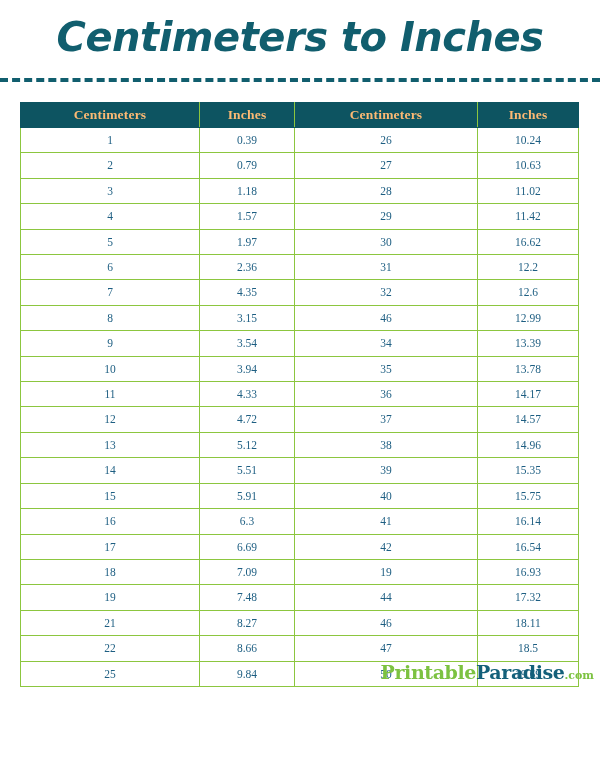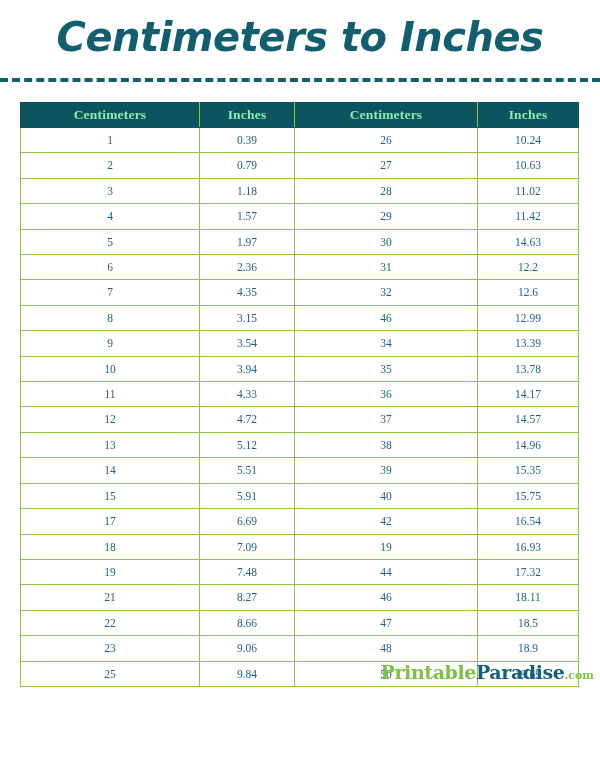--- a/index.html
+++ b/index.html
@@ -64,21 +64,21 @@
     line-height: 24.4px;
     font-size: 11.5px;
     color: #1d5e82;
     font-family: "Liberation Serif", "DejaVu Serif", serif;
     overflow: hidden;
   }
   table.conv thead th {
     background: #0d5461;
     border: 1px solid #0d5461;
     border-right: 1px solid #8cc63f;
-    color: #86efac;
+    color: #fdba74;
     font-weight: bold;
     font-size: 13.5px;
     height: 24px;
     line-height: 24px;
     letter-spacing: 0.2px;
   }
   table.conv thead th:last-child {
     border-right: 1px solid #0d5461;
   }
   col.c-cm1 { width: 179px; }
@@ -158,21 +158,21 @@
           <tr>
             <td>4</td>
             <td>1.57</td>
             <td>29</td>
             <td>11.42</td>
           </tr>
           <tr>
             <td>5</td>
             <td>1.97</td>
             <td>30</td>
-            <td>14.63</td>
+            <td>16.62</td>
           </tr>
           <tr>
             <td>6</td>
             <td>2.36</td>
             <td>31</td>
             <td>12.2</td>
           </tr>
           <tr>
             <td>7</td>
             <td>4.35</td>
@@ -221,20 +221,26 @@
             <td>39</td>
             <td>15.35</td>
           </tr>
           <tr>
             <td>15</td>
             <td>5.91</td>
             <td>40</td>
             <td>15.75</td>
           </tr>
           <tr>
+            <td>16</td>
+            <td>6.3</td>
+            <td>41</td>
+            <td>16.14</td>
+          </tr>
+          <tr>
             <td>17</td>
             <td>6.69</td>
             <td>42</td>
             <td>16.54</td>
           </tr>
           <tr>
             <td>18</td>
             <td>7.09</td>
             <td>19</td>
             <td>16.93</td>
@@ -251,26 +257,20 @@
             <td>46</td>
             <td>18.11</td>
           </tr>
           <tr>
             <td>22</td>
             <td>8.66</td>
             <td>47</td>
             <td>18.5</td>
           </tr>
           <tr>
-            <td>23</td>
-            <td>9.06</td>
-            <td>48</td>
-            <td>18.9</td>
-          </tr>
-          <tr>
             <td>25</td>
             <td>9.84</td>
             <td>50</td>
             <td>19.69</td>
           </tr>
         </tbody>
     </table>
   </div>
 
   <div class="footer">

